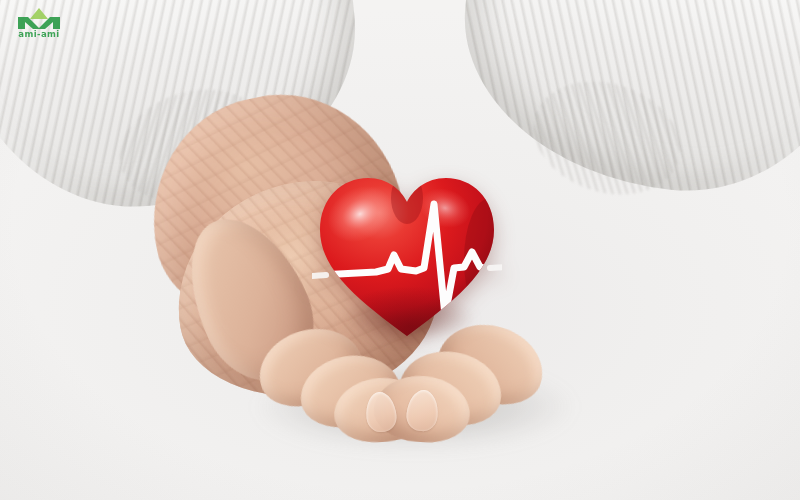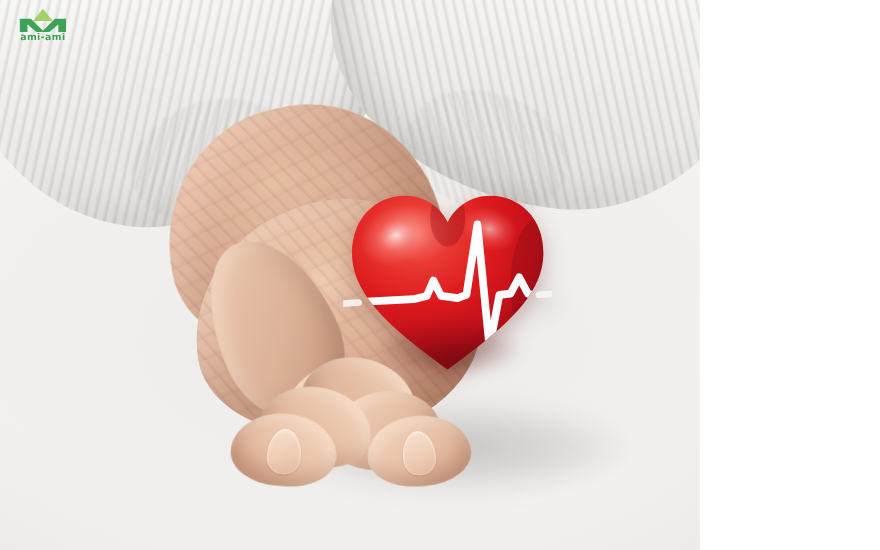--- a/index.html
+++ b/index.html
@@ -4,22 +4,22 @@
 <title>Heart in Hands</title>
 <style>
   * { margin:0; padding:0; box-sizing:border-box; }
   html, body {
     width:800px; height:500px;
     font-family:"Liberation Sans", sans-serif;
     overflow:hidden;
   }
   #stage {
     position:relative;
-    width:636px; height:500px;
-    background:#fef9c3;
+    width:800px; height:500px;
+    background:#0f172a;
     overflow:hidden;
   }
 
   
   .bg {
     position:absolute; inset:0;
     background:
       radial-gradient(ellipse 520px 300px at 52% 62%, #eceaea 0%, #f0efee 45%, #f4f3f2 100%),
       linear-gradient(170deg, #f6f5f4 0%, #efeeed 55%, #eae9e8 100%);
   }

